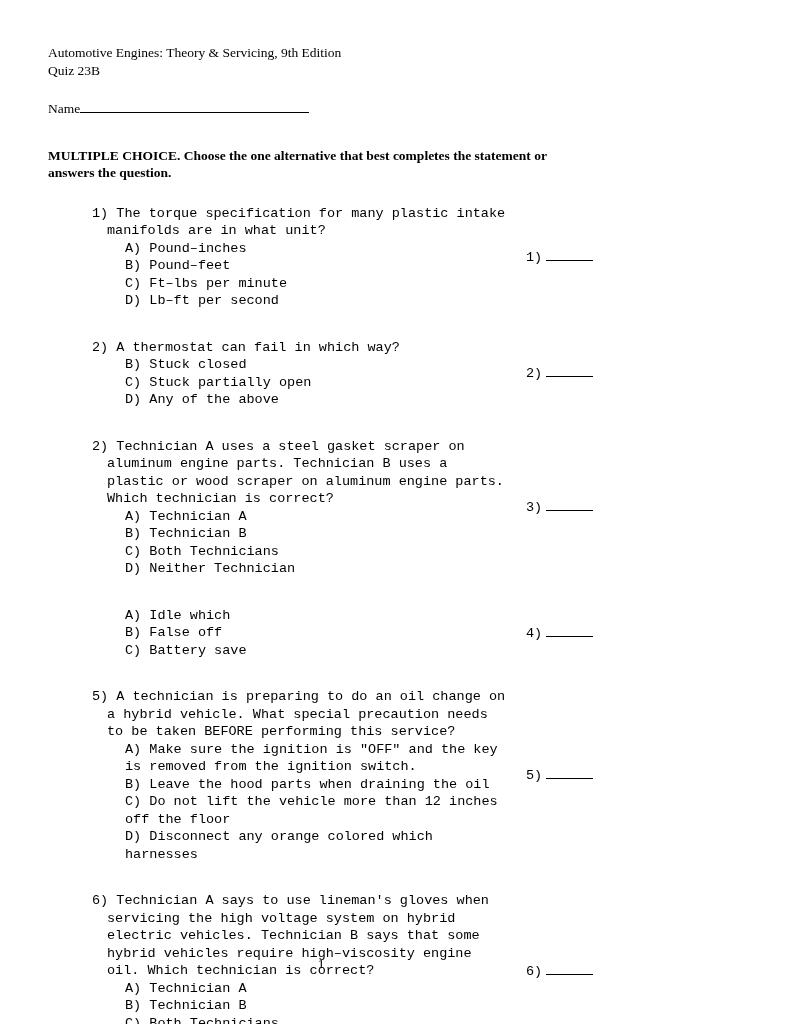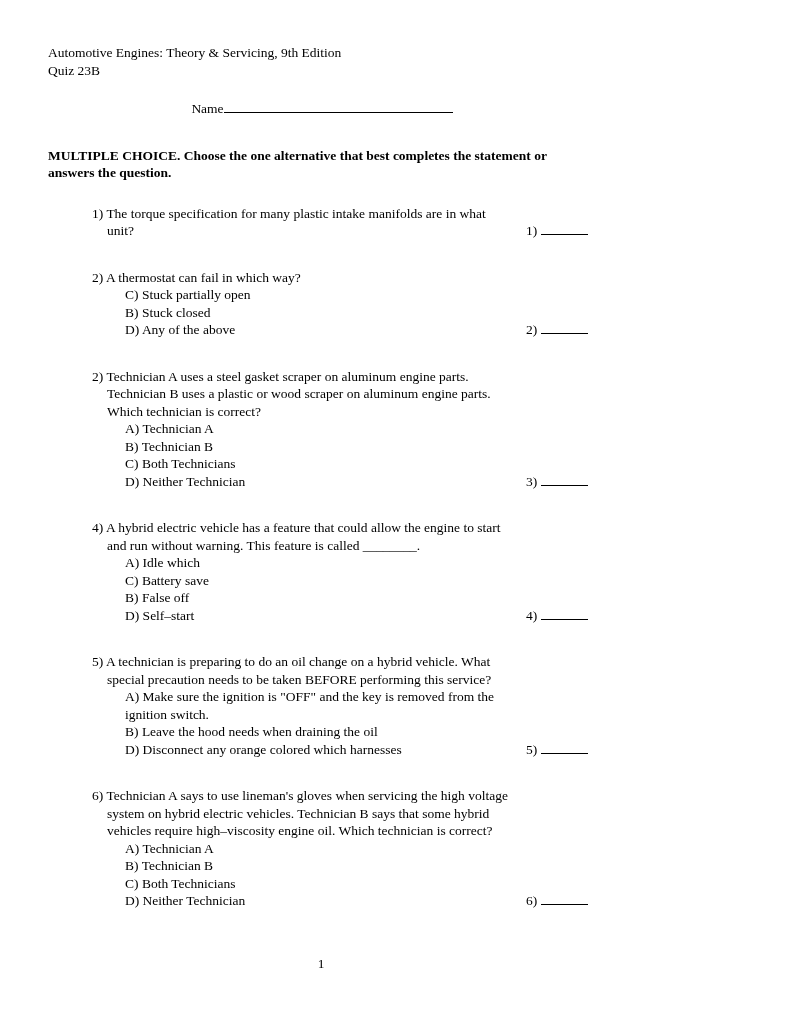--- a/index.html
+++ b/index.html
@@ -14,41 +14,42 @@
     height: 1024px;
     background: #ffffff;
     overflow: hidden;
   }
   .content {
     padding: 44px 46px 0 48px;
     font-size: 13.5px;
     line-height: 17.5px;
   }
   .header-block { margin-bottom: 0; }
-  .name-line { margin-top: 21px; text-align: center; }
+  .name-line { margin-top: 21px; }
   .name-underline {
     display: inline-block;
     width: 229px;
     border-bottom: 1px solid #000;
     height: 13px;
     vertical-align: baseline;
   }
   .mc-heading {
     margin-top: 29px;
     font-weight: bold;
     font-family: Liberation Serif, serif;
   }
   .questions {
     margin-top: 23px;
     margin-left: 44px;
   }
   .question {
     display: flex;
-    align-items: flex-end;
+    align-items: center;
     margin-bottom: 29px;
+    font-family: Liberation Mono, monospace;
   }
   .q-main {
     flex: 1 1 auto;
     padding-right: 14px;
     max-width: 575px;
   }
   .q-text {
     padding-left: 15px;
     text-indent: -15px;
   }
@@ -94,64 +95,69 @@
 
     <div class="mc-heading">
       <span>MULTIPLE CHOICE.</span>
       <span>Choose the one alternative that best completes the statement or answers the question.</span>
     </div>
 
     <div class="questions" id="questions">
         <div class="question">
           <div class="q-main">
             <div class="q-text">1) The torque specification for many plastic intake manifolds are in what unit?</div>
+            <div class="q-options">
+              <div class="q-option">A) Pound–inches</div>
+              <div class="q-option">B) Pound–feet</div>
+              <div class="q-option">C) Ft–lbs per minute</div>
+              <div class="q-option">D) Lb–ft per second</div>
+            </div>
           </div>
           <div class="q-answer"><span>1)</span><span class="answer-line"></span></div>
         </div>
         <div class="question">
           <div class="q-main">
             <div class="q-text">2) A thermostat can fail in which way?</div>
             <div class="q-options">
+              <div class="q-option">B) Stuck closed</div>
               <div class="q-option">C) Stuck partially open</div>
-              <div class="q-option">B) Stuck closed</div>
               <div class="q-option">D) Any of the above</div>
             </div>
           </div>
           <div class="q-answer"><span>2)</span><span class="answer-line"></span></div>
         </div>
         <div class="question">
           <div class="q-main">
             <div class="q-text">2) Technician A uses a steel gasket scraper on aluminum engine parts. Technician B uses a plastic or wood scraper on aluminum engine parts. Which technician is correct?</div>
             <div class="q-options">
               <div class="q-option">A) Technician A</div>
               <div class="q-option">B) Technician B</div>
               <div class="q-option">C) Both Technicians</div>
               <div class="q-option">D) Neither Technician</div>
             </div>
           </div>
           <div class="q-answer"><span>3)</span><span class="answer-line"></span></div>
         </div>
         <div class="question">
           <div class="q-main">
-            <div class="q-text">4) A hybrid electric vehicle has a feature that could allow the engine to start and run without warning. This feature is called ________.</div>
             <div class="q-options">
               <div class="q-option">A) Idle which</div>
+              <div class="q-option">B) False off</div>
               <div class="q-option">C) Battery save</div>
-              <div class="q-option">B) False off</div>
-              <div class="q-option">D) Self–start</div>
             </div>
           </div>
           <div class="q-answer"><span>4)</span><span class="answer-line"></span></div>
         </div>
         <div class="question">
           <div class="q-main">
             <div class="q-text">5) A technician is preparing to do an oil change on a hybrid vehicle. What special precaution needs to be taken BEFORE performing this service?</div>
             <div class="q-options">
               <div class="q-option">A) Make sure the ignition is "OFF" and the key is removed from the ignition switch.</div>
-              <div class="q-option">B) Leave the hood needs when draining the oil</div>
+              <div class="q-option">B) Leave the hood parts when draining the oil</div>
+              <div class="q-option">C) Do not lift the vehicle more than 12 inches off the floor</div>
               <div class="q-option">D) Disconnect any orange colored which harnesses</div>
             </div>
           </div>
           <div class="q-answer"><span>5)</span><span class="answer-line"></span></div>
         </div>
         <div class="question">
           <div class="q-main">
             <div class="q-text">6) Technician A says to use lineman's gloves when servicing the high voltage system on hybrid electric vehicles. Technician B says that some hybrid vehicles require high–viscosity engine oil. Which technician is correct?</div>
             <div class="q-options">
               <div class="q-option">A) Technician A</div>

